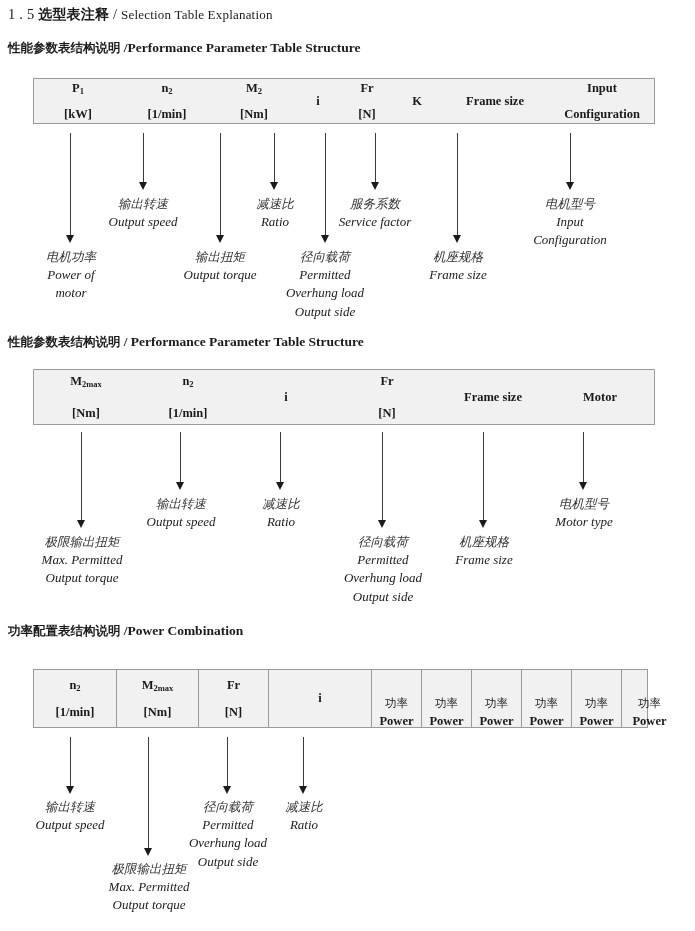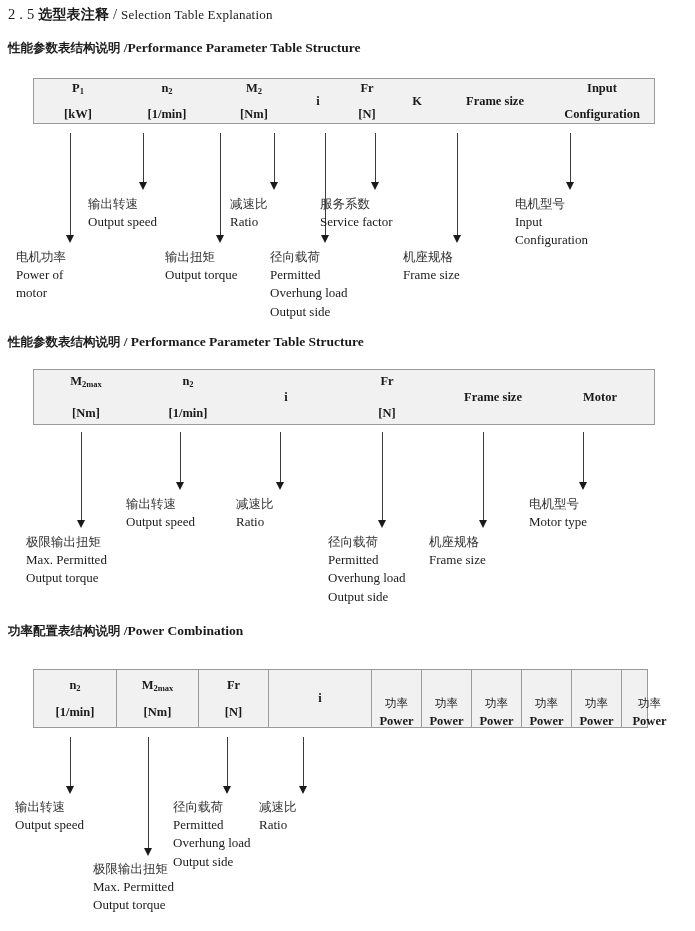--- a/index.html
+++ b/index.html
@@ -127,42 +127,43 @@
     width: 0;
     height: 0;
     border-left: 4.5px solid transparent;
     border-right: 4.5px solid transparent;
     border-top: 8px solid #1a1a1a;
   }
 
   
   .anno {
     position: absolute;
-    text-align: left;
+    text-align: center;
     line-height: 1.42;
     white-space: nowrap;
+    font-style: italic;
   }
   .anno .cn {
     font-family: "DejaVu Sans", sans-serif;
     font-size: 12.5px;
     color: #333;
     display: block;
   }
   .anno .en {
     font-family: "Liberation Serif", serif;
     font-size: 13px;
     color: #1a1a1a;
     display: block;
   }
 </style>
 </head>
 <body>
 
 <div class="doc-title">
-  <span class="num">2 . 5</span>
+  <span class="num">1 . 5</span>
   <span class="cn">选型表注释</span>
   <span class="num">/</span>
   <span class="en">Selection Table Explanation</span>
 </div>
 
 <div class="sec-head" style="top:40px;">
   <span class="cn">性能参数表结构说明</span>
   <span class="en">/</span><span class="en">Performance Parameter Table Structure</span>
 </div>
 

